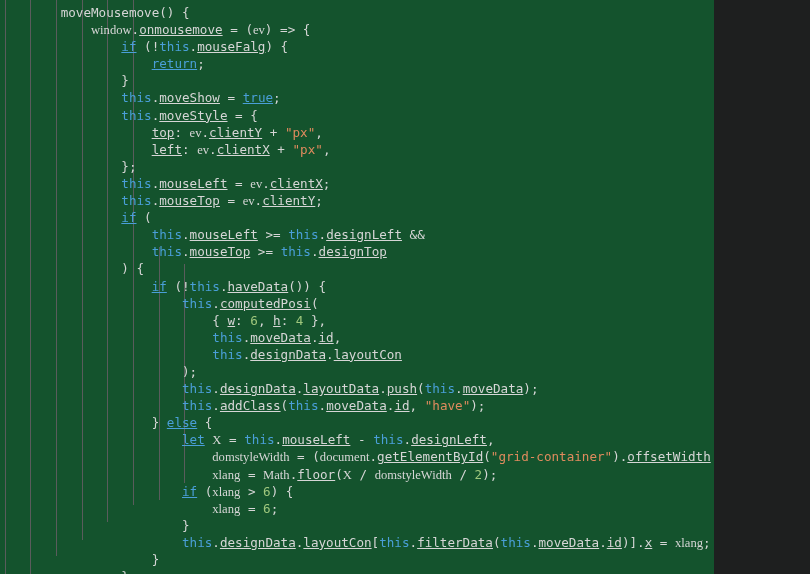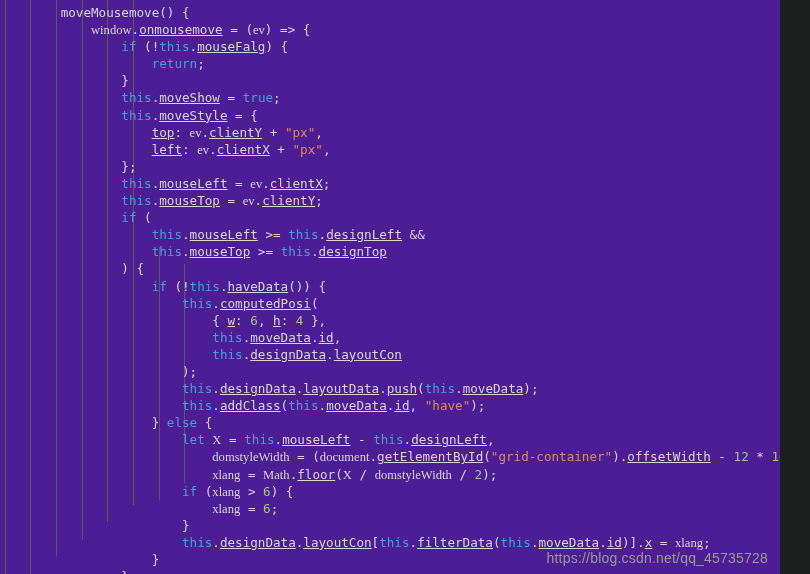--- a/index.html
+++ b/index.html
@@ -3,23 +3,23 @@
 <meta charset="utf-8">
 <title>Code Snippet</title>
 <style>
   html, body {
     margin: 0;
     padding: 0;
     background: #1e1f1f;
   }
   #app {
     position: relative;
-    width: 780px;
+    width: 714px;
     height: 574px;
-    background: #4c1d95;
+    background: #14532d;
     overflow: hidden;
     font-family: "DejaVu Sans Mono", "Liberation Mono", monospace;
   }
   
   .guides {
     position: absolute;
     inset: 0;
     pointer-events: none;
   }
   .guide {
@@ -38,21 +38,21 @@
     font-size: 12.6px;
     line-height: 17.1px;
     color: #d6d6d6;
     white-space: pre;
     letter-spacing: 0px;
   }
   .ln { display: block; height: 17.1px; }
   .ind { color: transparent; }
 
   
-  .kw   { color: #4a9fd8; }   
+  .kw   { color: #4a9fd8; text-decoration: underline; }   
   .this { color: #4a9fd8; }   
   .fn   { color: #d6d6d6; }   
   .prop { color: #d6d6d6; text-decoration: underline; }
   .str  { color: #e08b5e; }   
   .num  { color: #9fc77d; }   
   .punc { color: #d6d6d6; }
   .op   { color: #d6d6d6; }
   .var  { color: #d6d6d6; font-family: Liberation Serif, serif; }
 
   #watermark {
@@ -76,15 +76,14 @@
     <div class="guide" style="left:56px; height:556px;"></div>
     <div class="guide" style="left:82px; height:540px;"></div>
     <div class="guide" style="left:107px;height:522px;"></div>
     <div class="guide" style="left:133px;height:505px;"></div>
     <div class="guide" style="left:159px;top:247px;height:253px;"></div>
     <div class="guide" style="left:184px;top:264px;height:219px;"></div>
   </div>
 
   <pre id="code"><span class="ln"><span class="ind">        </span><span class="fn">moveMousemove</span><span class="punc">() {</span></span><span class="ln"><span class="ind">            </span><span class="var">window</span><span class="punc">.</span><span class="prop">onmousemove</span> <span class="op">=</span> <span class="punc">(</span><span class="var">ev</span><span class="punc">)</span> <span class="op">=&gt;</span> <span class="punc">{</span></span><span class="ln"><span class="ind">                </span><span class="kw">if</span> <span class="punc">(!</span><span class="this">this</span><span class="punc">.</span><span class="prop">mouseFalg</span><span class="punc">) {</span></span><span class="ln"><span class="ind">                    </span><span class="kw">return</span><span class="punc">;</span></span><span class="ln"><span class="ind">                </span><span class="punc">}</span></span><span class="ln"><span class="ind">                </span><span class="this">this</span><span class="punc">.</span><span class="prop">moveShow</span> <span class="op">=</span> <span class="kw">true</span><span class="punc">;</span></span><span class="ln"><span class="ind">                </span><span class="this">this</span><span class="punc">.</span><span class="prop">moveStyle</span> <span class="op">=</span> <span class="punc">{</span></span><span class="ln"><span class="ind">                    </span><span class="prop">top</span><span class="punc">:</span> <span class="var">ev</span><span class="punc">.</span><span class="prop">clientY</span> <span class="op">+</span> <span class="str">"px"</span><span class="punc">,</span></span><span class="ln"><span class="ind">                    </span><span class="prop">left</span><span class="punc">:</span> <span class="var">ev</span><span class="punc">.</span><span class="prop">clientX</span> <span class="op">+</span> <span class="str">"px"</span><span class="punc">,</span></span><span class="ln"><span class="ind">                </span><span class="punc">};</span></span><span class="ln"><span class="ind">                </span><span class="this">this</span><span class="punc">.</span><span class="prop">mouseLeft</span> <span class="op">=</span> <span class="var">ev</span><span class="punc">.</span><span class="prop">clientX</span><span class="punc">;</span></span><span class="ln"><span class="ind">                </span><span class="this">this</span><span class="punc">.</span><span class="prop">mouseTop</span> <span class="op">=</span> <span class="var">ev</span><span class="punc">.</span><span class="prop">clientY</span><span class="punc">;</span></span><span class="ln"><span class="ind">                </span><span class="kw">if</span> <span class="punc">(</span></span><span class="ln"><span class="ind">                    </span><span class="this">this</span><span class="punc">.</span><span class="prop">mouseLeft</span> <span class="op">&gt;=</span> <span class="this">this</span><span class="punc">.</span><span class="prop">designLeft</span> <span class="op">&amp;&amp;</span></span><span class="ln"><span class="ind">                    </span><span class="this">this</span><span class="punc">.</span><span class="prop">mouseTop</span> <span class="op">&gt;=</span> <span class="this">this</span><span class="punc">.</span><span class="prop">designTop</span></span><span class="ln"><span class="ind">                </span><span class="punc">) {</span></span><span class="ln"><span class="ind">                    </span><span class="kw">if</span> <span class="punc">(!</span><span class="this">this</span><span class="punc">.</span><span class="prop">haveData</span><span class="punc">()) {</span></span><span class="ln"><span class="ind">                        </span><span class="this">this</span><span class="punc">.</span><span class="prop">computedPosi</span><span class="punc">(</span></span><span class="ln"><span class="ind">                            </span><span class="punc">{</span> <span class="prop">w</span><span class="punc">:</span> <span class="num">6</span><span class="punc">,</span> <span class="prop">h</span><span class="punc">:</span> <span class="num">4</span> <span class="punc">},</span></span><span class="ln"><span class="ind">                            </span><span class="this">this</span><span class="punc">.</span><span class="prop">moveData</span><span class="punc">.</span><span class="prop">id</span><span class="punc">,</span></span><span class="ln"><span class="ind">                            </span><span class="this">this</span><span class="punc">.</span><span class="prop">designData</span><span class="punc">.</span><span class="prop">layoutCon</span></span><span class="ln"><span class="ind">                        </span><span class="punc">);</span></span><span class="ln"><span class="ind">                        </span><span class="this">this</span><span class="punc">.</span><span class="prop">designData</span><span class="punc">.</span><span class="prop">layoutData</span><span class="punc">.</span><span class="prop">push</span><span class="punc">(</span><span class="this">this</span><span class="punc">.</span><span class="prop">moveData</span><span class="punc">);</span></span><span class="ln"><span class="ind">                        </span><span class="this">this</span><span class="punc">.</span><span class="prop">addClass</span><span class="punc">(</span><span class="this">this</span><span class="punc">.</span><span class="prop">moveData</span><span class="punc">.</span><span class="prop">id</span><span class="punc">,</span> <span class="str">"have"</span><span class="punc">);</span></span><span class="ln"><span class="ind">                    </span><span class="punc">}</span> <span class="kw">else</span> <span class="punc">{</span></span><span class="ln"><span class="ind">                        </span><span class="kw">let</span> <span class="var">X</span> <span class="op">=</span> <span class="this">this</span><span class="punc">.</span><span class="prop">mouseLeft</span> <span class="op">-</span> <span class="this">this</span><span class="punc">.</span><span class="prop">designLeft</span><span class="punc">,</span></span><span class="ln"><span class="ind">                            </span><span class="var">domstyleWidth</span> <span class="op">=</span> <span class="punc">(</span><span class="var">document</span><span class="punc">.</span><span class="prop">getElementById</span><span class="punc">(</span><span class="str">"grid-container"</span><span class="punc">).</span><span class="prop">offsetWidth</span> <span class="op">-</span> <span class="num">12</span> <span class="op">*</span> <span class="num">10</span>  </span><span class="ln"><span class="ind">                            </span><span class="var">xlang</span> <span class="op">=</span> <span class="var">Math</span><span class="punc">.</span><span class="prop">floor</span><span class="punc">(</span><span class="var">X</span> <span class="op">/</span> <span class="var">domstyleWidth</span> <span class="op">/</span> <span class="num">2</span><span class="punc">);</span></span><span class="ln"><span class="ind">                        </span><span class="kw">if</span> <span class="punc">(</span><span class="var">xlang</span> <span class="op">&gt;</span> <span class="num">6</span><span class="punc">) {</span></span><span class="ln"><span class="ind">                            </span><span class="var">xlang</span> <span class="op">=</span> <span class="num">6</span><span class="punc">;</span></span><span class="ln"><span class="ind">                        </span><span class="punc">}</span></span><span class="ln"><span class="ind">                        </span><span class="this">this</span><span class="punc">.</span><span class="prop">designData</span><span class="punc">.</span><span class="prop">layoutCon</span><span class="punc">[</span><span class="this">this</span><span class="punc">.</span><span class="prop">filterData</span><span class="punc">(</span><span class="this">this</span><span class="punc">.</span><span class="prop">moveData</span><span class="punc">.</span><span class="prop">id</span><span class="punc">)].</span><span class="prop">x</span> <span class="op">=</span> <span class="var">xlang</span><span class="punc">;</span></span><span class="ln"><span class="ind">                    </span><span class="punc">}</span></span><span class="ln"><span class="ind">                </span><span class="punc">}</span></span></pre>
 
-  <div id="watermark">https://blog.csdn.net/qq_45735728</div>
 
 </div>
 
 </body></html>

